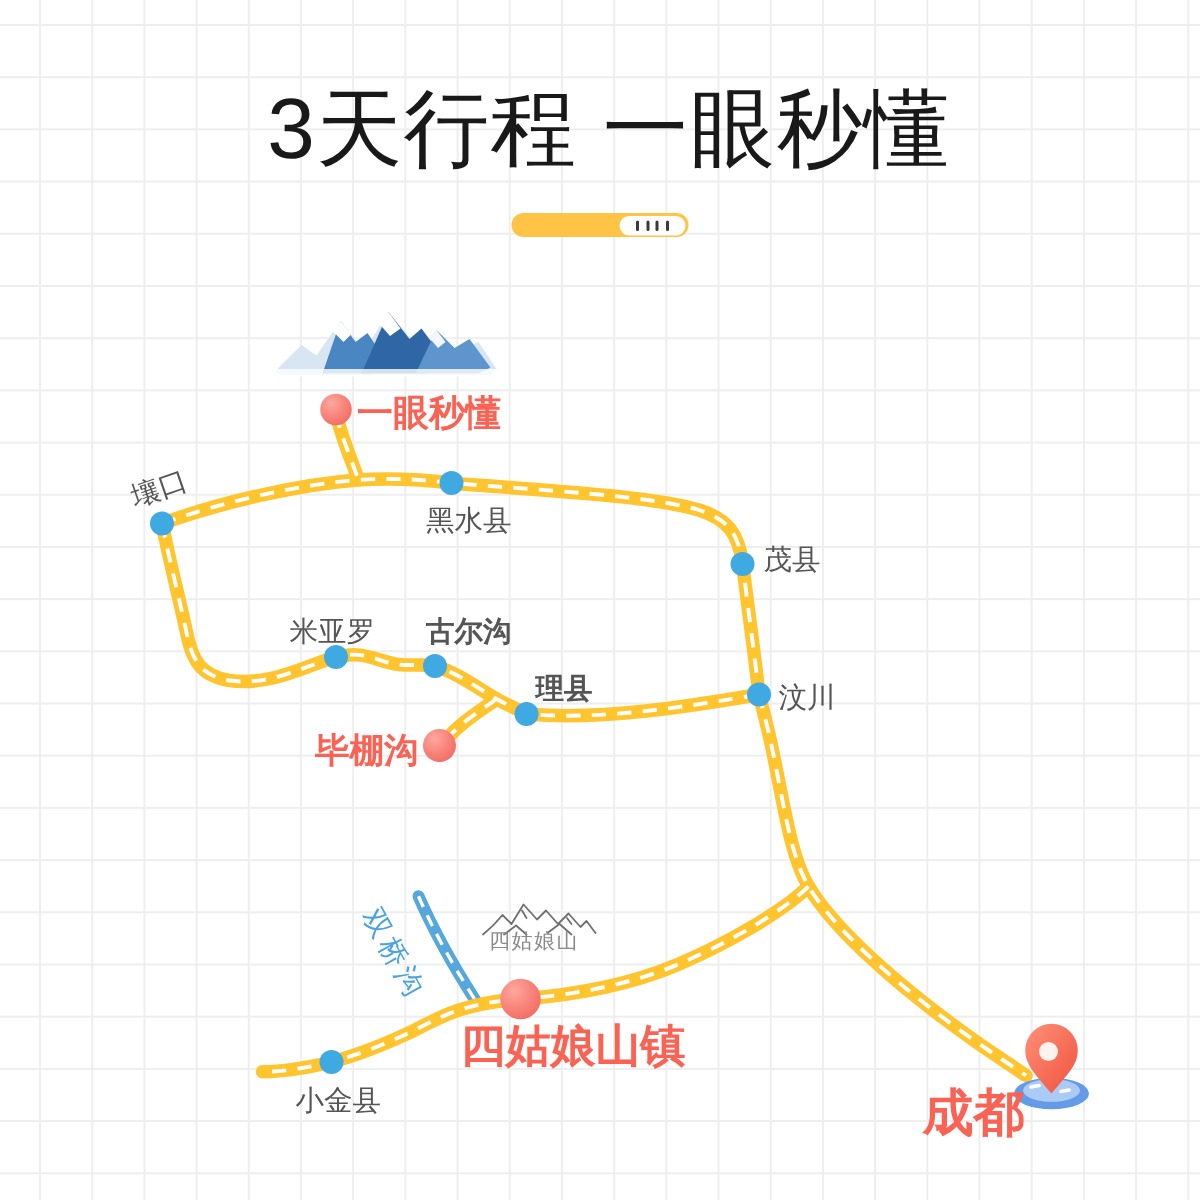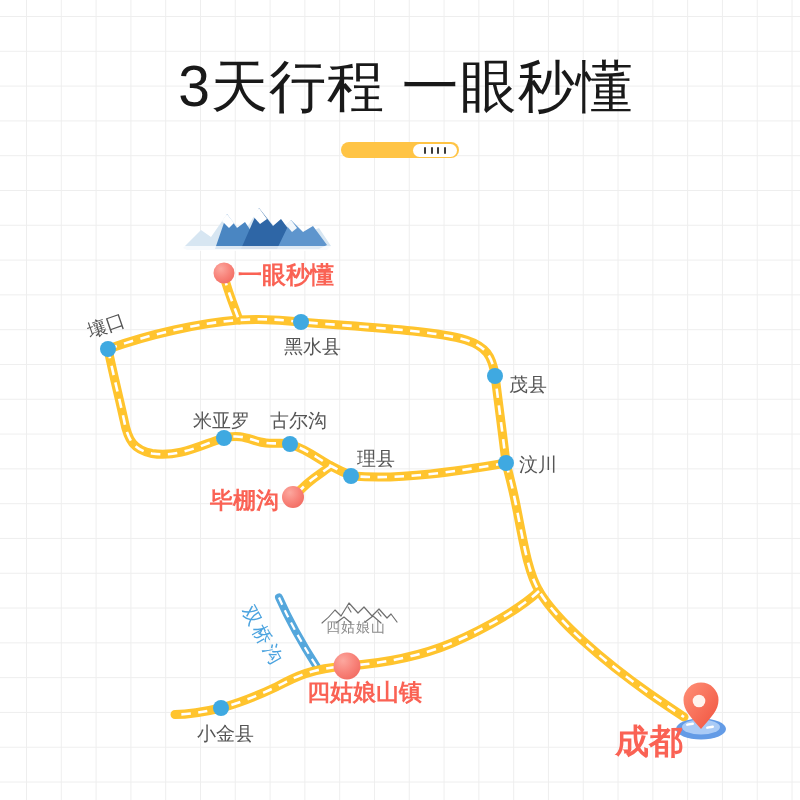--- a/index.html
+++ b/index.html
@@ -25,29 +25,29 @@
     position:absolute;right:2px;top:1.5px;width:44px;height:13px;
     background:#fff;border-radius:7px;
     display:flex;align-items:center;justify-content:center;gap:4.5px;
   }
   .progress-thumb i{display:block;width:2px;height:7px;background:#3a3a3a;border-radius:1px;}
   .map-svg{position:absolute;left:0;top:0;}
   .lbl{position:absolute;font-size:19px;color:#555;white-space:nowrap;}
   .lbl-red{position:absolute;font-weight:bold;color:#FA6254;white-space:nowrap;}
   .lbl-rangkou{left:84px;top:320px;transform:rotate(-19deg);transform-origin:left top;}
   .lbl-heishui{left:284px;top:334px;}
-  .lbl-maoxian{left:509px;top:372px;text-align:right;}
+  .lbl-maoxian{left:509px;top:360px;text-align:right;}
   .lbl-miyaluo{left:193px;top:408px;}
-  .lbl-guergou{left:270px;top:408px;}
-  .lbl-lixian{left:357px;top:446px;}
+  .lbl-guergou{left:284px;top:408px;font-weight:bold;}
+  .lbl-lixian{left:357px;top:446px;font-weight:bold;}
   .lbl-wenchuan{left:519px;top:452px;text-align:right;}
   .lbl-xiaojin{left:197px;top:721px;}
   .lbl-dagu{left:238px;top:259px;font-size:24px;}
   .lbl-bipeng{left:210px;top:485px;font-size:23px;}
-  .lbl-town{left:307px;top:677px;font-size:23px;}
+  .lbl-town{left:307px;top:677px;font-size:30px;}
   .lbl-chengdu{left:615px;top:719px;font-size:34px;}
   .lbl-shuangqiao{
     position:absolute;left:258px;top:601px;font-size:19px;color:#4BA3DF;
     white-space:nowrap;letter-spacing:3px;
     transform:rotate(61deg);transform-origin:left top;
   }
   .lbl-sketch{position:absolute;left:326px;top:619px;font-size:14px;color:#8a8a8a;letter-spacing:1px;white-space:nowrap;}
 </style>
 </head>
 <body>

